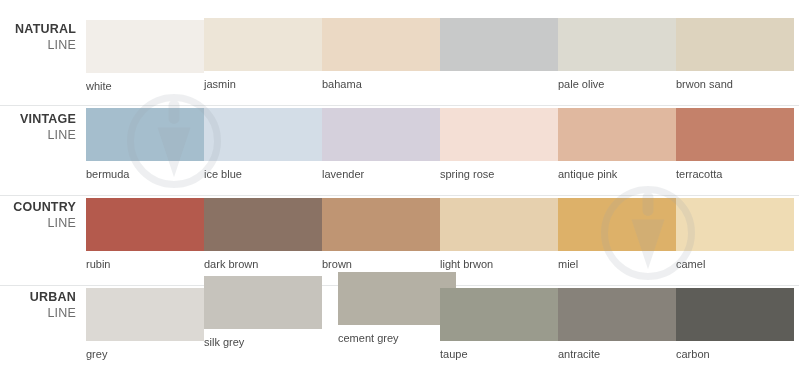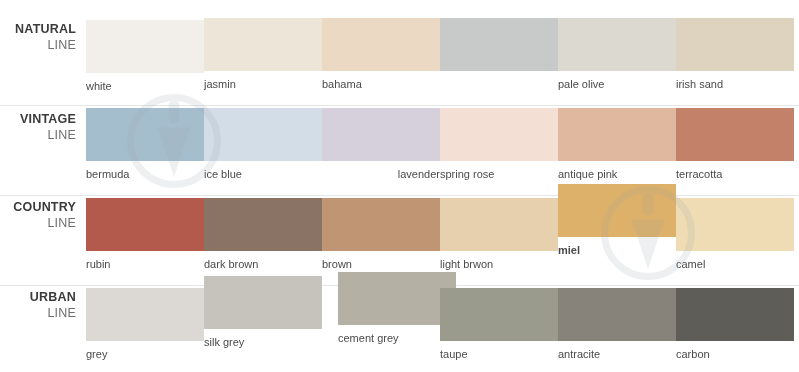--- a/index.html
+++ b/index.html
@@ -149,37 +149,37 @@
         </div>
         <div class="swatch-cell" style="left: 440px; top: 18px;">
           <span class="swatch-chip" style="background: rgb(200, 201, 201);"></span>
         </div>
         <div class="swatch-cell" style="left: 558px; top: 18px;">
           <span class="swatch-chip" style="background: rgb(220, 218, 208);"></span>
           <span class="swatch-name">pale olive</span>
         </div>
         <div class="swatch-cell" style="left: 676px; top: 18px;">
           <span class="swatch-chip" style="background: rgb(221, 211, 190);"></span>
-          <span class="swatch-name">irish sand</span>
+          <span class="swatch-name">brwon sand</span>
         </div>
       </div>
       <div class="row" style="top: 0px;">
         <div class="group-label" style="top: 112px;">
           <span class="g-name">VINTAGE</span>
           <span class="g-sub">LINE</span>
         </div>
         <div class="swatch-cell" style="left: 86px; top: 108px;">
           <span class="swatch-chip" style="background: rgb(165, 190, 205);"></span>
           <span class="swatch-name">bermuda</span>
         </div>
         <div class="swatch-cell" style="left: 204px; top: 108px;">
           <span class="swatch-chip" style="background: rgb(211, 221, 231);"></span>
           <span class="swatch-name">ice blue</span>
         </div>
-        <div class="swatch-cell" style="left: 322px; top: 108px; text-align: right;">
+        <div class="swatch-cell" style="left: 322px; top: 108px;">
           <span class="swatch-chip" style="background: rgb(213, 208, 220);"></span>
           <span class="swatch-name">lavender</span>
         </div>
         <div class="swatch-cell" style="left: 440px; top: 108px;">
           <span class="swatch-chip" style="background: rgb(244, 223, 213);"></span>
           <span class="swatch-name">spring rose</span>
         </div>
         <div class="swatch-cell" style="left: 558px; top: 108px;">
           <span class="swatch-chip" style="background: rgb(224, 184, 159);"></span>
           <span class="swatch-name">antique pink</span>
@@ -203,21 +203,21 @@
           <span class="swatch-name">dark brown</span>
         </div>
         <div class="swatch-cell" style="left: 322px; top: 198px;">
           <span class="swatch-chip" style="background: rgb(191, 149, 115);"></span>
           <span class="swatch-name">brown</span>
         </div>
         <div class="swatch-cell" style="left: 440px; top: 198px;">
           <span class="swatch-chip" style="background: rgb(230, 208, 174);"></span>
           <span class="swatch-name">light brwon</span>
         </div>
-        <div class="swatch-cell" style="left: 558px; top: 184px; font-weight: bold;">
+        <div class="swatch-cell" style="left: 558px; top: 198px;">
           <span class="swatch-chip" style="background: rgb(221, 177, 105);"></span>
           <span class="swatch-name">miel</span>
         </div>
         <div class="swatch-cell" style="left: 676px; top: 198px;">
           <span class="swatch-chip" style="background: rgb(239, 220, 180);"></span>
           <span class="swatch-name">camel</span>
         </div>
       </div>
       <div class="row" style="top: 0px;">
         <div class="group-label" style="top: 290px;">

